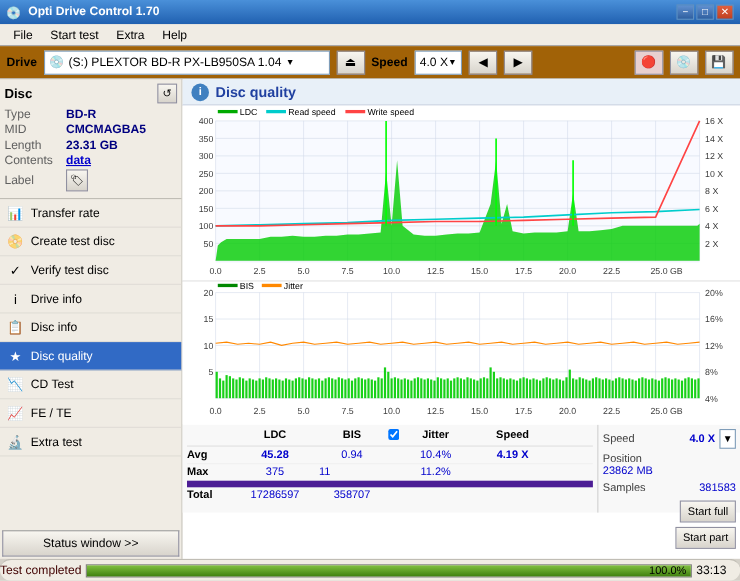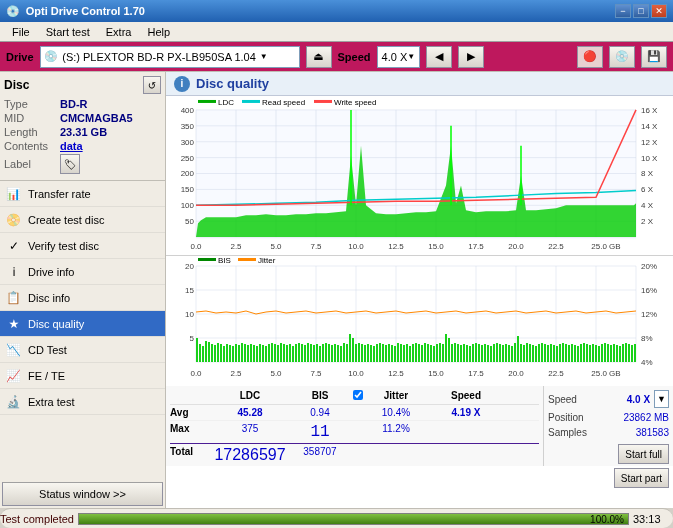--- a/index.html
+++ b/index.html
@@ -57,21 +57,21 @@
       border-bottom: 1px solid #a0a0a0;
     }
     .menu-item {
       padding: 2px 8px;
       cursor: pointer;
       font-size: 11px;
     }
 
     
     .drive-bar {
-      background: #be185d;
+      background: #a16207;
       height: 30px;
       display: flex;
       align-items: center;
       padding: 0 6px;
       gap: 6px;
       border-bottom: 1px solid #c0bdb5;
     }
     .drive-label { font-size: 11px; font-weight: bold; }
     .drive-select {
       background: white;
@@ -784,44 +784,44 @@
 
           <div style="display:flex; padding: 2px 0; border-bottom: 1px solid #f0f0f0;">
             <div style="width:40px; font-size:10px; font-weight:bold;">Avg</div>
             <div style="width:80px; text-align:center; font-size:10px; color:#0000cc; font-weight:bold;">45.28</div>
             <div style="width:60px; text-align:center; font-size:10px; color:#0000cc;">0.94</div>
             <div style="width:16px;"></div>
             <div style="width:60px; text-align:center; font-size:10px; color:#0000cc;">10.4%</div>
             <div style="width:80px; text-align:center; font-size:10px; color:#0000cc; font-weight:bold;">4.19 X</div>
           </div>
 
-          <div style="display:flex; padding: 2px 0; border-bottom: 1px solid #4c1d95;">
+          <div style="display:flex; padding: 2px 0; border-bottom: 6px solid #4c1d95;">
             <div style="width:40px; font-size:10px; font-weight:bold;">Max</div>
             <div style="width:80px; text-align:center; font-size:10px; color:#0000cc;">375</div>
-            <div style="width:60px; text-align:center; font-size:16px; color:#0000cc;font-family:Liberation Mono, monospace;">11</div>
+            <div style="width:60px; text-align:left; font-size:10px; color:#0000cc;">11</div>
             <div style="width:16px;"></div>
             <div style="width:60px; text-align:center; font-size:10px; color:#0000cc;">11.2%</div>
           </div>
 
           <div style="display:flex; padding: 2px 0;">
             <div style="width:40px; font-size:10px; font-weight:bold;">Total</div>
-            <div style="width:80px; text-align:center; font-size:16px; color:#0000cc;">17286597</div>
+            <div style="width:80px; text-align:center; font-size:10px; color:#0000cc;">17286597</div>
             <div style="width:60px; text-align:center; font-size:10px; color:#0000cc;">358707</div>
           </div>
         </div>
 
         <div class="stats-side">
           <div style="display:flex; justify-content:space-between; align-items:center; margin-bottom:2px;">
             <div style="font-size:10px; color:#404040;">Speed</div>
             <div style="display:flex; align-items:center; gap:4px;">
               <span style="font-size:10px; color:#0000cc; font-weight:bold;">4.0 X</span>
               <div style="background:white; border:1px solid #7f9db9; height:18px; padding:0 2px; font-size:9px; display:flex; align-items:center; cursor:pointer;">▼</div>
             </div>
           </div>
-          <div style="display:flex; justify-content:space-between; margin-bottom:2px;">
+          <div style="display:flex; justify-content:space-between; margin-bottom:2px;flex-direction:column;">
             <span style="font-size:10px; color:#404040;">Position</span>
             <span style="font-size:10px; color:#0000cc;">23862 MB</span>
           </div>
           <div style="display:flex; justify-content:space-between; margin-bottom:4px;">
             <span style="font-size:10px; color:#404040;">Samples</span>
             <span style="font-size:10px; color:#0000cc;">381583</span>
           </div>
           <div style="display:flex; gap:4px; justify-content:flex-end;">
             <button class="btn-start">Start full</button>
           </div>

